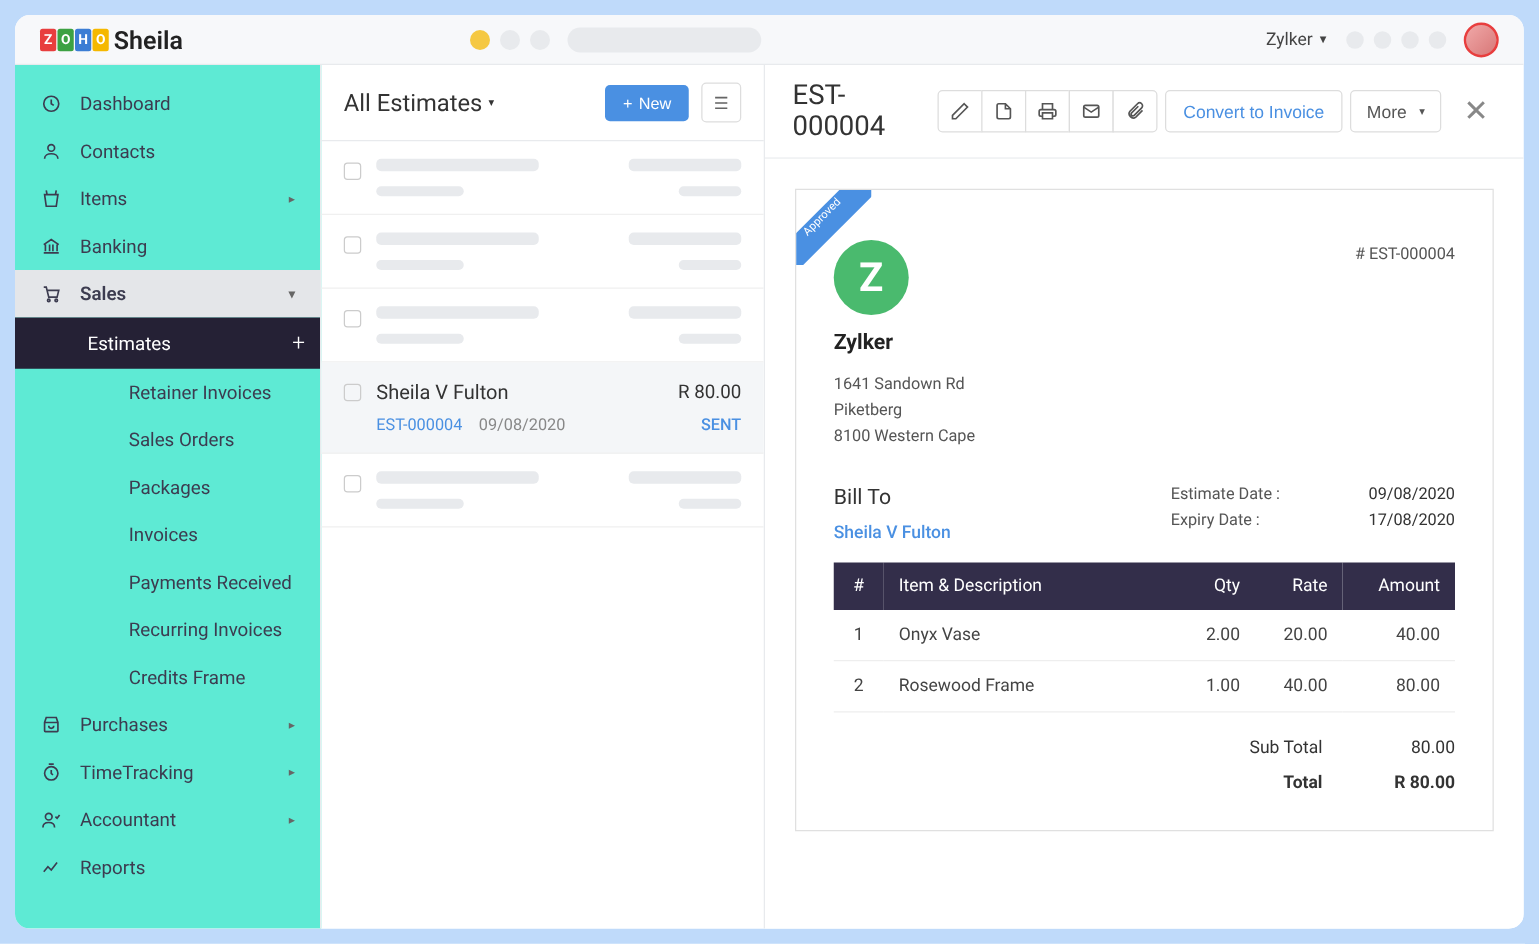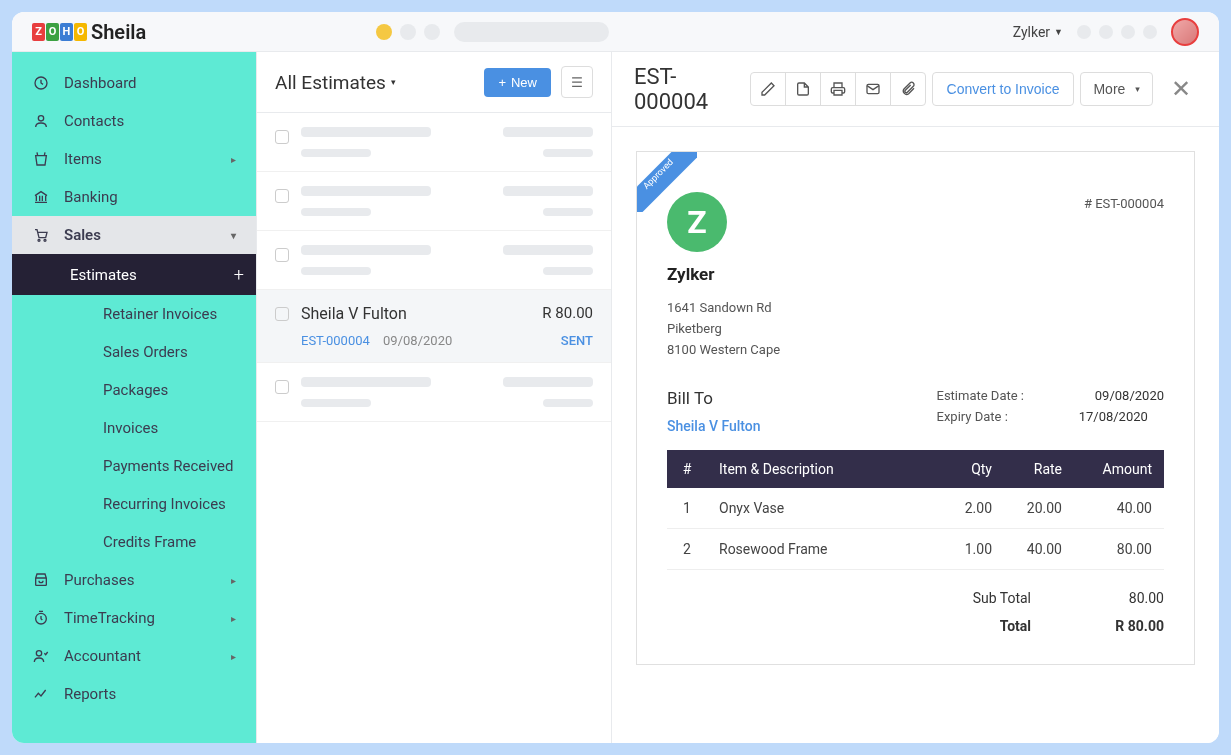--- a/index.html
+++ b/index.html
@@ -82,35 +82,35 @@
 .company-name { font-size: 17px; font-weight: 700; color: #222; margin-bottom: 14px; }
 .addr { font-size: 13px; color: #555; line-height: 1.6; }
 .doc-title { text-align: right; }
 .doc-title h1 { font-size: 30px; font-weight: 700; color: #1a1a1a; letter-spacing: -0.5px; }
 .doc-num { font-size: 13px; color: #555; margin-top: 4px; }
 
 .billto { margin-top: 28px; display: flex; justify-content: space-between; }
 .billto-left h3 { font-size: 17px; color: #333; font-weight: 400; margin-bottom: 10px; }
 .billto-name { color: #4a90e2; font-size: 14px; font-weight: 500; }
 .dates { text-align: right; font-size: 13px; }
-.date-row { display: flex; gap: 60px; justify-content: flex-start; margin-bottom: 6px; }
+.date-row { display: flex; gap: 60px; justify-content: space-between; margin-bottom: 6px; }
 .date-lbl { color: #555; }
 .date-val { color: #333; min-width: 80px; text-align: right; }
 
 .items-table { width: 100%; margin-top: 16px; border-collapse: collapse; }
 .items-table thead { background: #332e4a; color: #fff; }
 .items-table th { padding: 11px 12px; font-size: 14px; font-weight: 400; text-align: left; }
 .items-table th.num { width: 40px; text-align: center; }
 .items-table th.r { text-align: right; }
 .items-table td { padding: 12px; font-size: 14px; color: #444; border-bottom: 1px solid #eee; }
 .items-table td.num { text-align: center; }
 .items-table td.r { text-align: right; }
 
 .totals { margin-top: 20px; display: flex; flex-direction: column; align-items: flex-end; gap: 12px; }
-.total-row { display: flex; gap: 63px; font-size: 14px; }
+.total-row { display: flex; gap: 36px; font-size: 14px; }
 .total-row .lbl { color: #333; }
 .total-row .val { min-width: 70px; text-align: right; color: #333; }
 .total-row.grand { font-weight: 700; }
 
 svg { width: 16px; height: 16px; }
 .caret-dn { font-size: 9px; }
 </style>
 </head>
 <body>
 

